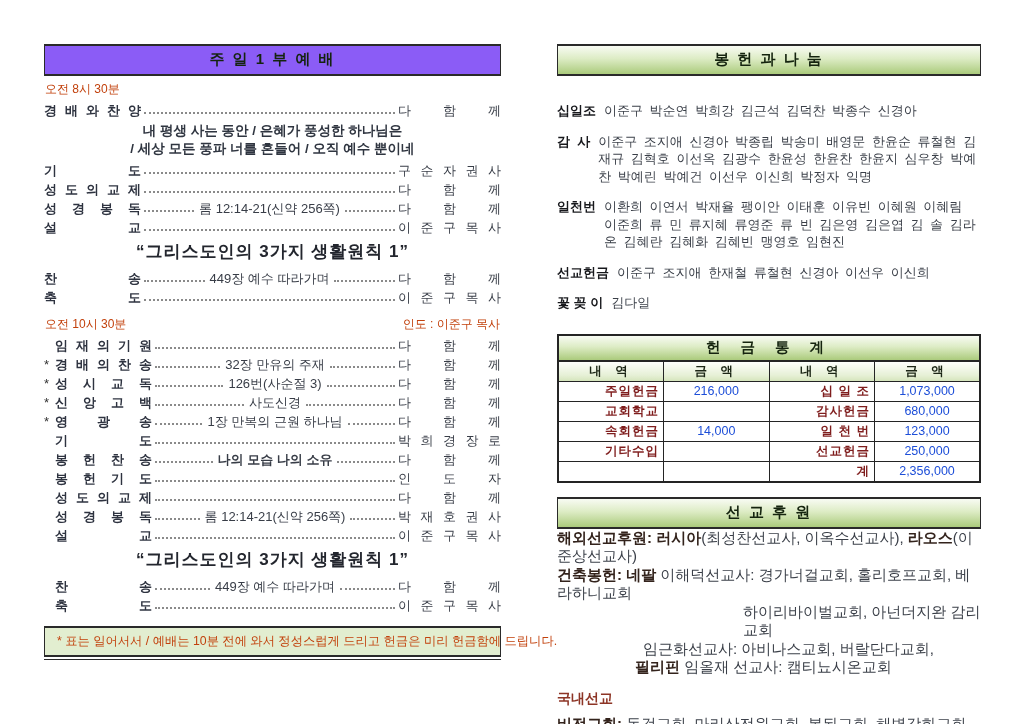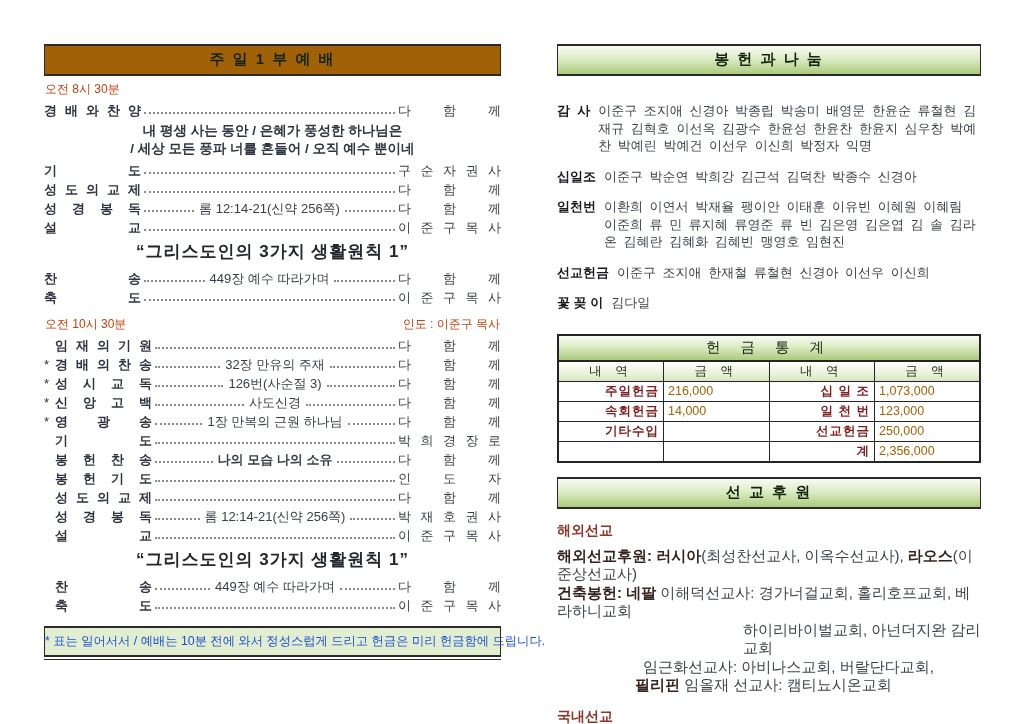--- a/index.html
+++ b/index.html
@@ -10,65 +10,65 @@
   .page{position:absolute;top:44px;}
   .pleft{left:44px;width:457px;}
   .pright{left:557px;width:424px;}
 
   
   .hdr{
     border:1px solid #2a2a2a;border-top-width:2px;border-bottom-width:2px;
     text-align:center;padding:4px 0 5px;font-weight:bold;font-size:15px;
     color:#15240f;letter-spacing:2px;
   }
-  .flat{background:#a16207;}
+  .flat{background:#8b5cf6;}
   .grad{background:linear-gradient(180deg,#f8fbf3 0%,#ddecc5 45%,#abcb7c 100%);}
 
   .timeline{display:flex;justify-content:space-between;font-size:12px;margin:5px 1px 3px;color:#c2410c;}
 
   
   .worow{display:flex;align-items:center;font-size:13px;height:19px;color:#383d47;}
   .gut{flex:none;width:11px;color:#333;}
   .lbl{flex:none;width:97px;display:flex;justify-content:space-between;font-weight:bold;color:#2e3340;}
   .val{flex:none;width:103px;display:flex;justify-content:space-between;}
   .lbl i,.val i{font-style:normal;}
   .dots{flex:1;height:0;border-top:2px dotted #8a8a8a;margin:0 3px;transform:translateY(2px);}
   .mid{flex:none;padding:0 2px;white-space:nowrap;}
   .mid.b{font-weight:bold;}
   .ctr{text-align:center;font-weight:bold;font-size:13.5px;line-height:18px;margin:2px 0 3px;color:#2f3540;}
   .sermon{text-align:center;font-weight:bold;font-size:17px;margin:3px 0 6px;color:#23262e;letter-spacing:1px;}
   .svc2{margin-top:9px;}
 
   .note{
     margin-top:11px;background:#e2eed0;border:1px solid #2a2a2a;
-    border-top-width:2px;border-bottom-width:2px;font-size:12.3px;color:#1d4ed8;
-    padding:5px 0;text-align:center;white-space:nowrap;
+    border-top-width:2px;border-bottom-width:2px;font-size:12.3px;color:#c2410c;
+    padding:5px 12px;text-align:center;white-space:nowrap;
   }
   .note-rule{border-top:1.5px solid #2a2a2a;margin-top:2px;}
 
   
   .offerings{margin:26px 0 22px;}
   .offline{display:flex;font-size:13px;line-height:17.5px;margin:13px 0;}
   .olabel{flex:none;margin-right:8px;color:#17181c;white-space:pre;}
   .onames{word-spacing:3px;}
 
   
   .stats{width:100%;border-collapse:collapse;border:2px solid #242424;table-layout:fixed;}
   .stats th,.stats td{border:1px solid #242424;font-size:12.5px;padding:1px 4px;height:17px;}
   .stats .ttitle{
     background:linear-gradient(180deg,#f8fbf3 0%,#ddecc5 45%,#abcb7c 100%);
-    font-size:14.5px;font-weight:normal;letter-spacing:8px;color:#15240f;height:22px;
+    font-size:14.5px;font-weight:bold;letter-spacing:8px;color:#15240f;height:22px;
     border-bottom:2px solid #242424;
   }
   .stats .colhdr{
     background:linear-gradient(180deg,#fdfefb 0%,#e6f0d6 70%,#d5e5bc 100%);
-    font-weight:normal;letter-spacing:5px;color:#1c2616;
+    font-weight:bold;letter-spacing:5px;color:#1c2616;
   }
   .stats td.cat{text-align:right;font-weight:bold;color:#7f1d1d;letter-spacing:1px;}
-  .stats td.amt{color:#a16207;}
+  .stats td.amt{text-align:center;color:#1d4ed8;}
 
   .mission-hdr{margin-top:14px;}
   .maroon{color:#8d3526;font-size:14px;font-weight:bold;margin:13px 0 7px;}
   .mline{font-size:15px;line-height:18.5px;color:#3a3f48;}
   .mline b{color:#33231c;}
 </style>
 </head>
 <body>
 
 <div class="page pleft">
@@ -413,26 +413,26 @@
   </div>
   <div class="note-rule"></div>
 </div>
 
 <div class="page pright">
   <div class="hdr grad">
     <span>봉 헌 과 나 눔</span>
   </div>
   <div id="offerings" class="offerings">
       <div class="offline">
+        <b class="olabel">십일조</b>
+        <span class="onames">이준구 박순연 박희강 김근석 김덕찬 박종수 신경아</span>
+      </div>
+      <div class="offline">
         <b class="olabel">감  사</b>
         <span class="onames">이준구 조지애 신경아 박종립 박송미 배영문 한윤순 류철현 김재규 김혁호 이선옥 김광수 한윤성 한윤찬 한윤지 심우창 박예찬 박예린 박예건 이선우 이신희 박정자 익명</span>
-      </div>
-      <div class="offline">
-        <b class="olabel">십일조</b>
-        <span class="onames">이준구 박순연 박희강 김근석 김덕찬 박종수 신경아</span>
       </div>
       <div class="offline">
         <b class="olabel">일천번</b>
         <span class="onames">이환희 이연서 박재율 팽이안 이태훈 이유빈 이혜원 이혜림 이준희 류 민 류지혜 류영준 류 빈 김은영 김은엽 김 솔 김라온 김혜란 김혜화 김혜빈 맹영호 임현진</span>
       </div>
       <div class="offline">
         <b class="olabel">선교헌금</b>
         <span class="onames">이준구 조지애 한재철 류철현 신경아 이선우 이신희</span>
       </div>
       <div class="offline">
@@ -452,20 +452,26 @@
           <th class="colhdr">내 역</th>
           <th class="colhdr">금 액</th>
         </tr>
     </thead>
     <tbody id="statrows">
         <tr>
           <td class="cat">주일헌금</td>
           <td class="amt">216,000</td>
           <td class="cat">십 일 조</td>
           <td class="amt">1,073,000</td>
+        </tr>
+        <tr>
+          <td class="cat">교회학교</td>
+          <td class="amt"></td>
+          <td class="cat">감사헌금</td>
+          <td class="amt">680,000</td>
         </tr>
         <tr>
           <td class="cat">속회헌금</td>
           <td class="amt">14,000</td>
           <td class="cat">일 천 번</td>
           <td class="amt">123,000</td>
         </tr>
         <tr>
           <td class="cat">기타수입</td>
           <td class="amt"></td>
@@ -477,21 +483,20 @@
           <td class="amt"></td>
           <td class="cat">계</td>
           <td class="amt">2,356,000</td>
         </tr>
       </tbody>
   </table>
 
   <div class="hdr grad mission-hdr">
     <span>선 교 후 원</span>
   </div>
-  <div class="maroon">해외선교</div>
   <div id="overseas">
       <div class="mline" style="padding-left:0px"><b>해외선교후원: </b><b>러시아</b>(최성찬선교사, 이옥수선교사), <b>라오스</b>(이준상선교사)</div>
       <div class="mline" style="padding-left:0px"><b>건축봉헌: </b><b>네팔 </b>이해덕선교사: 경가너걸교회, 홀리호프교회, 베라하니교회</div>
       <div class="mline" style="padding-left:186px">하이리바이벌교회, 아넌더지완 감리교회</div>
       <div class="mline" style="padding-left:86px">임근화선교사: 아비나스교회, 버랄단다교회,</div>
       <div class="mline" style="padding-left:78px"><b>필리핀 </b>임올재 선교사: 캠티뇨시온교회</div>
     </div>
   <div class="maroon">국내선교</div>
   <div id="domestic">
       <div class="mline" style="padding-left:0px"><b>비전교회: </b>동검교회, 마리산전원교회, 복된교회, 해병강화교회, 워드교회,</div>

